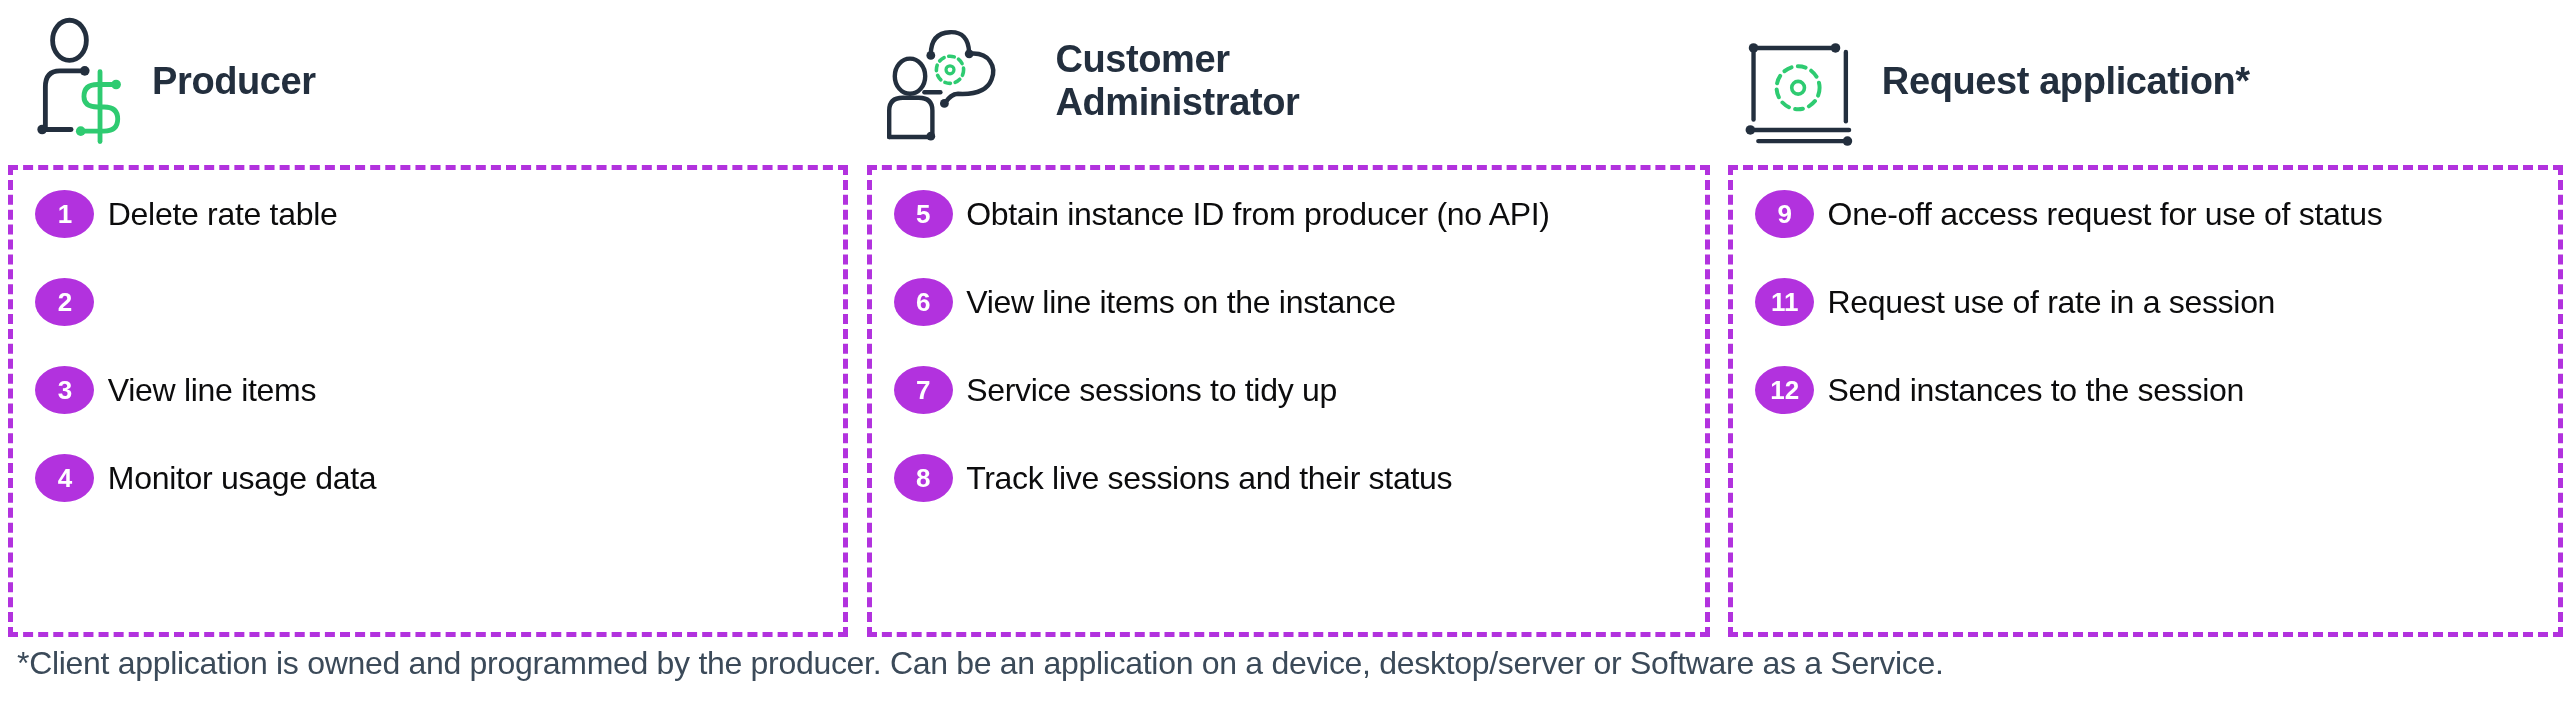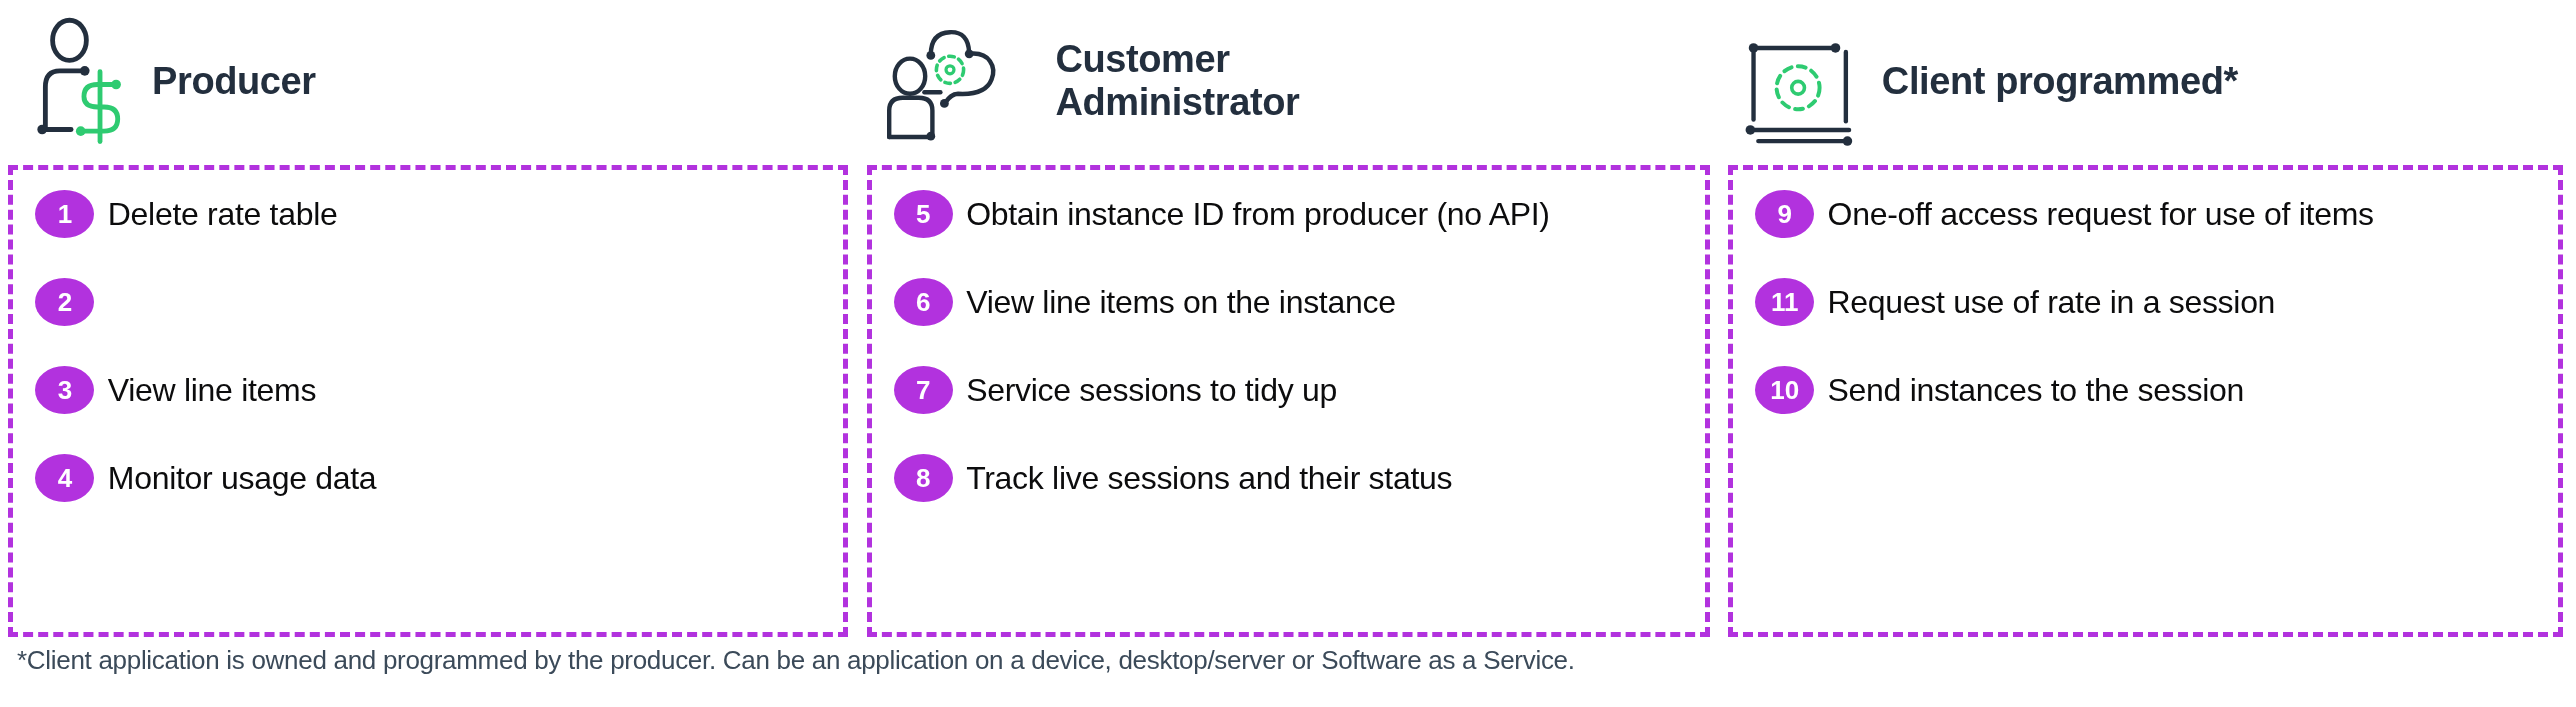--- a/index.html
+++ b/index.html
@@ -52,21 +52,21 @@
     width:59px; height:48px; border-radius:50%;
     background:var(--purple);
     color:#ffffff; font-weight:bold; font-size:26px;
     display:flex; align-items:center; justify-content:center;
   }
   .step-label{
     font-size:32px; color:var(--ink); letter-spacing:-0.3px; white-space:nowrap;
   }
   .footnote{
     position:absolute; left:17px; top:645px;
-    font-size:26px; color:var(--footnote); letter-spacing:-0.3px;
+    font-size:32px; color:var(--footnote); letter-spacing:-0.3px;
     white-space:nowrap;
   }
   .ic{ stroke-linecap:round; stroke-linejoin:round; }
   .ic .dark{ stroke:var(--navy); fill:none; }
   .ic .dark-dot{ fill:var(--navy); stroke:none; }
   .ic .green{ stroke:var(--green); fill:none; }
   .ic .green-dot{ fill:var(--green); stroke:none; }
 </style>
 </head>
 <body>
@@ -161,34 +161,34 @@
     <line class="dark" x1="17" y1="40" x2="17" y2="130"></line>
     <line class="dark" x1="133" y1="45" x2="133" y2="132"></line>
     <line class="dark" x1="13" y1="143" x2="137" y2="143"></line>
     <circle class="dark-dot" cx="13" cy="143" r="6"></circle>
     <line class="dark" x1="23" y1="157" x2="134" y2="157"></line>
     <circle class="dark-dot" cx="135" cy="157" r="6"></circle>
     <circle class="green" cx="73" cy="90" r="27" stroke-width="5" stroke-dasharray="10 8"></circle>
     <circle class="green" cx="73" cy="90" r="8" stroke-width="4.5"></circle>
   </svg>
           </span>
-      <span class="column-title">Client programmed*</span>
+      <span class="column-title">Request application*</span>
     </div>
     <div class="column-box">
       <div class="steps">
             <div class="step">
     <span class="step-badge">9</span>
-    <span class="step-label">One-off access request for use of items</span>
+    <span class="step-label">One-off access request for use of status</span>
   </div>
             <div class="step">
     <span class="step-badge">11</span>
     <span class="step-label">Request use of rate in a session</span>
   </div>
             <div class="step">
-    <span class="step-badge">10</span>
+    <span class="step-badge">12</span>
     <span class="step-label">Send instances to the session</span>
   </div>
           </div>
     </div>
   </section>
     </div>
   <div class="footnote">*Client application is owned and programmed by the producer. Can be an application on a device, desktop/server or Software as a Service.</div>
 </div>
 
 

